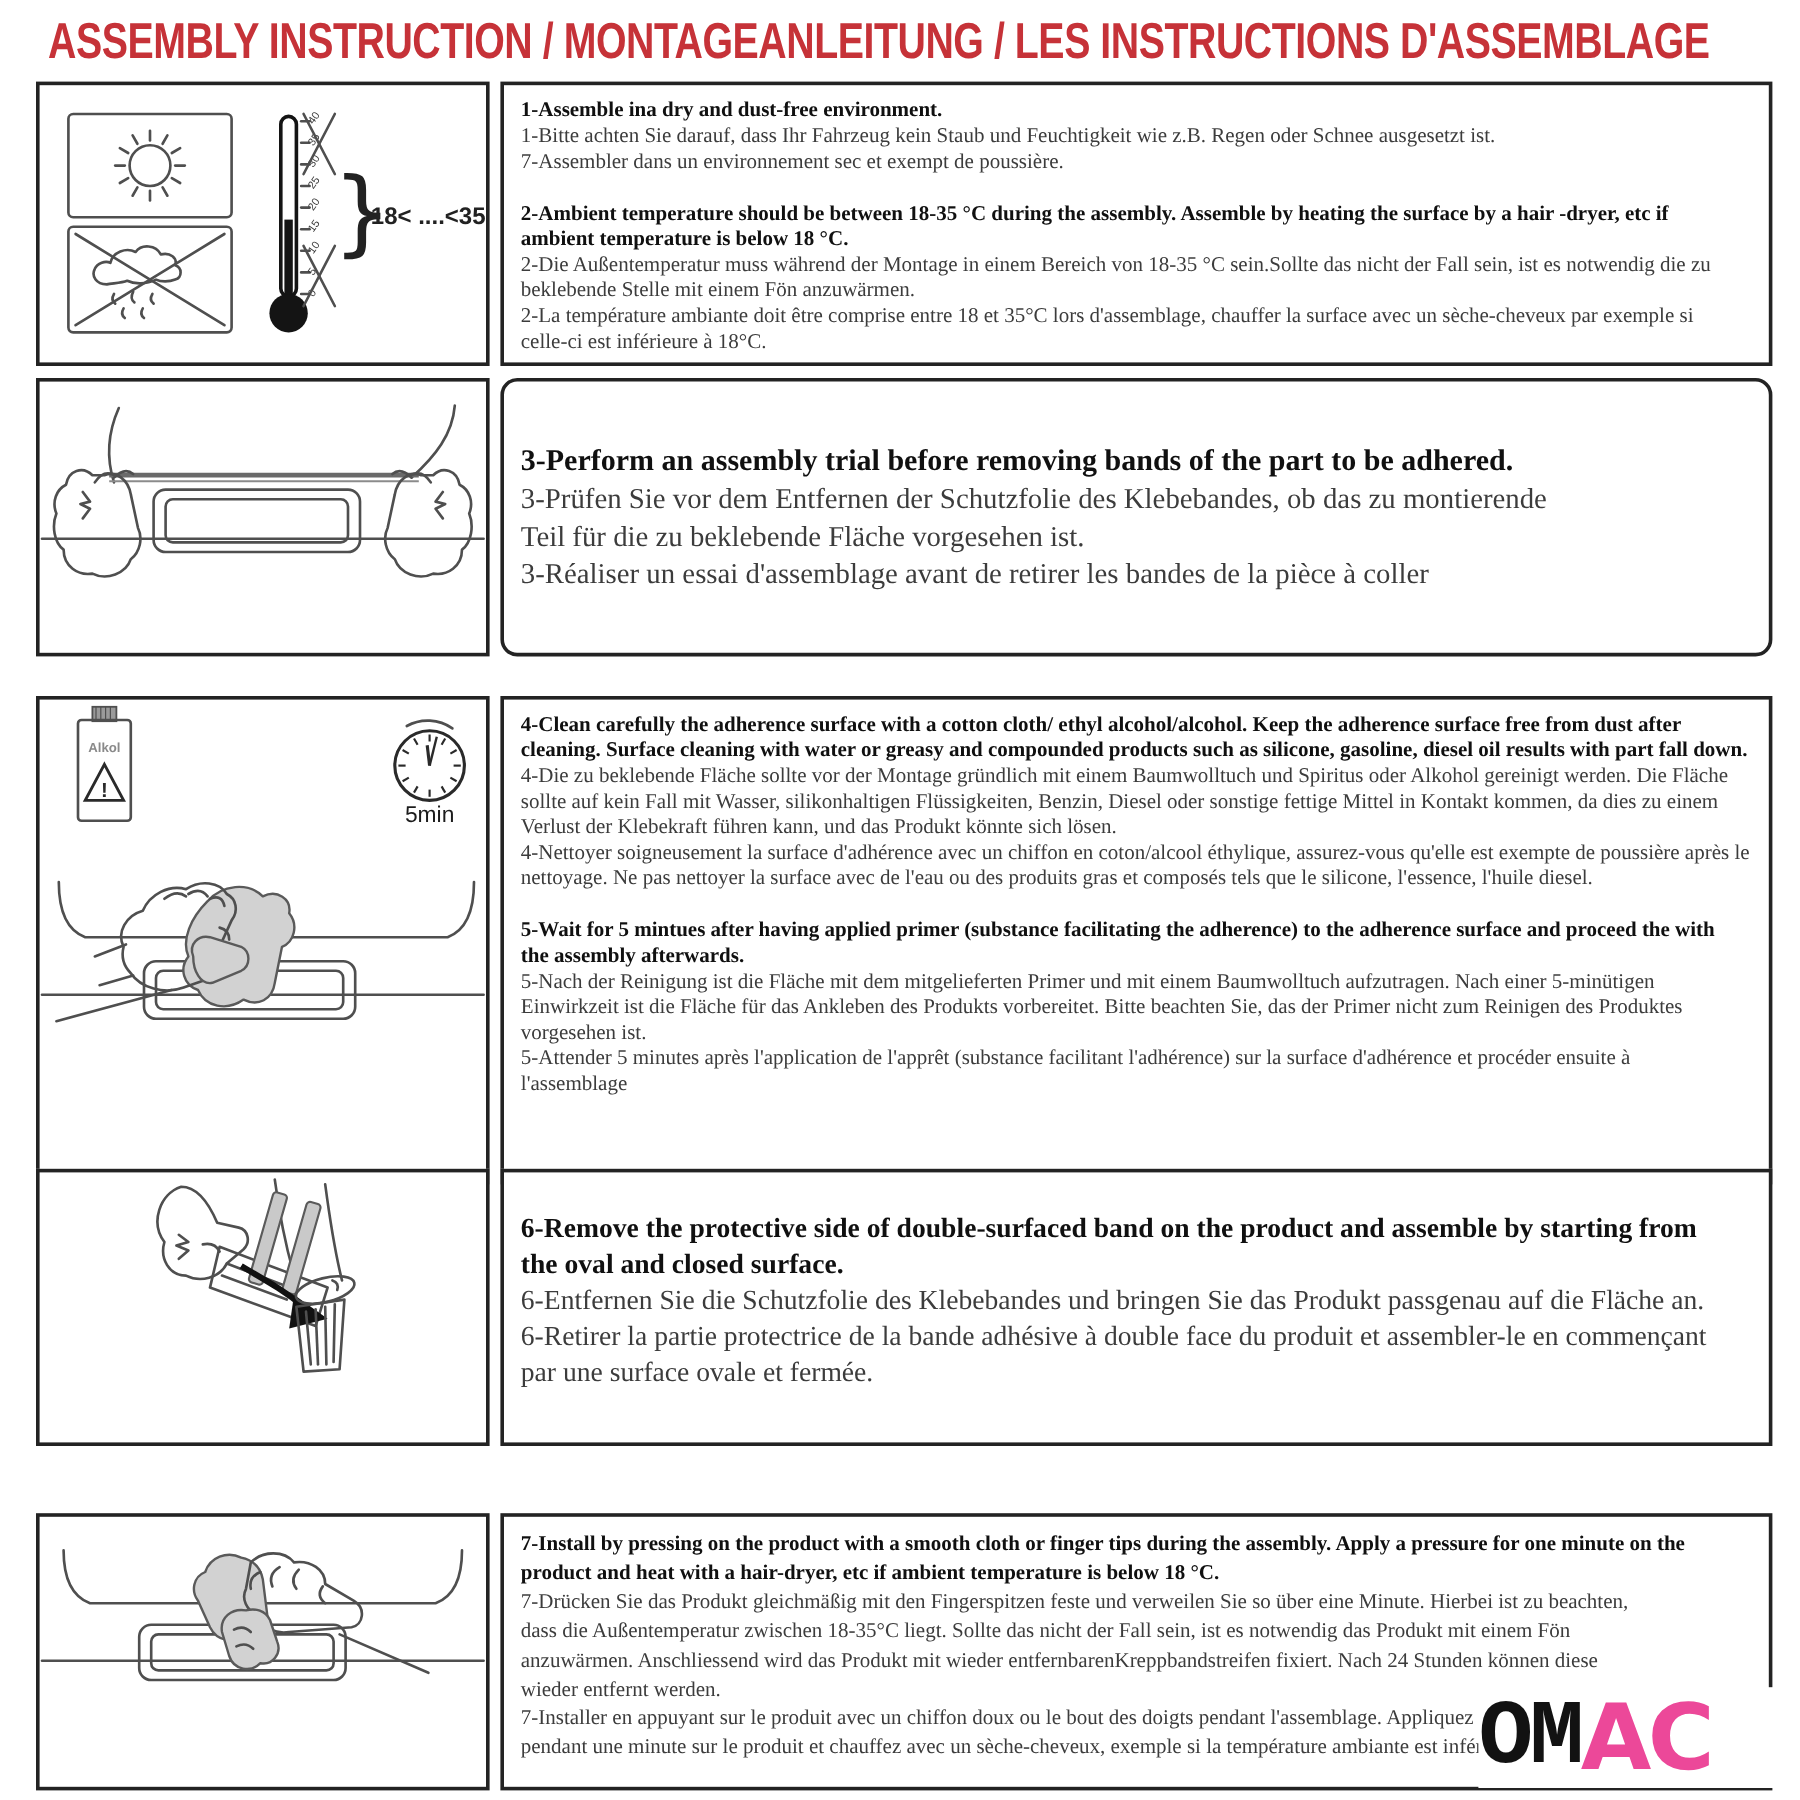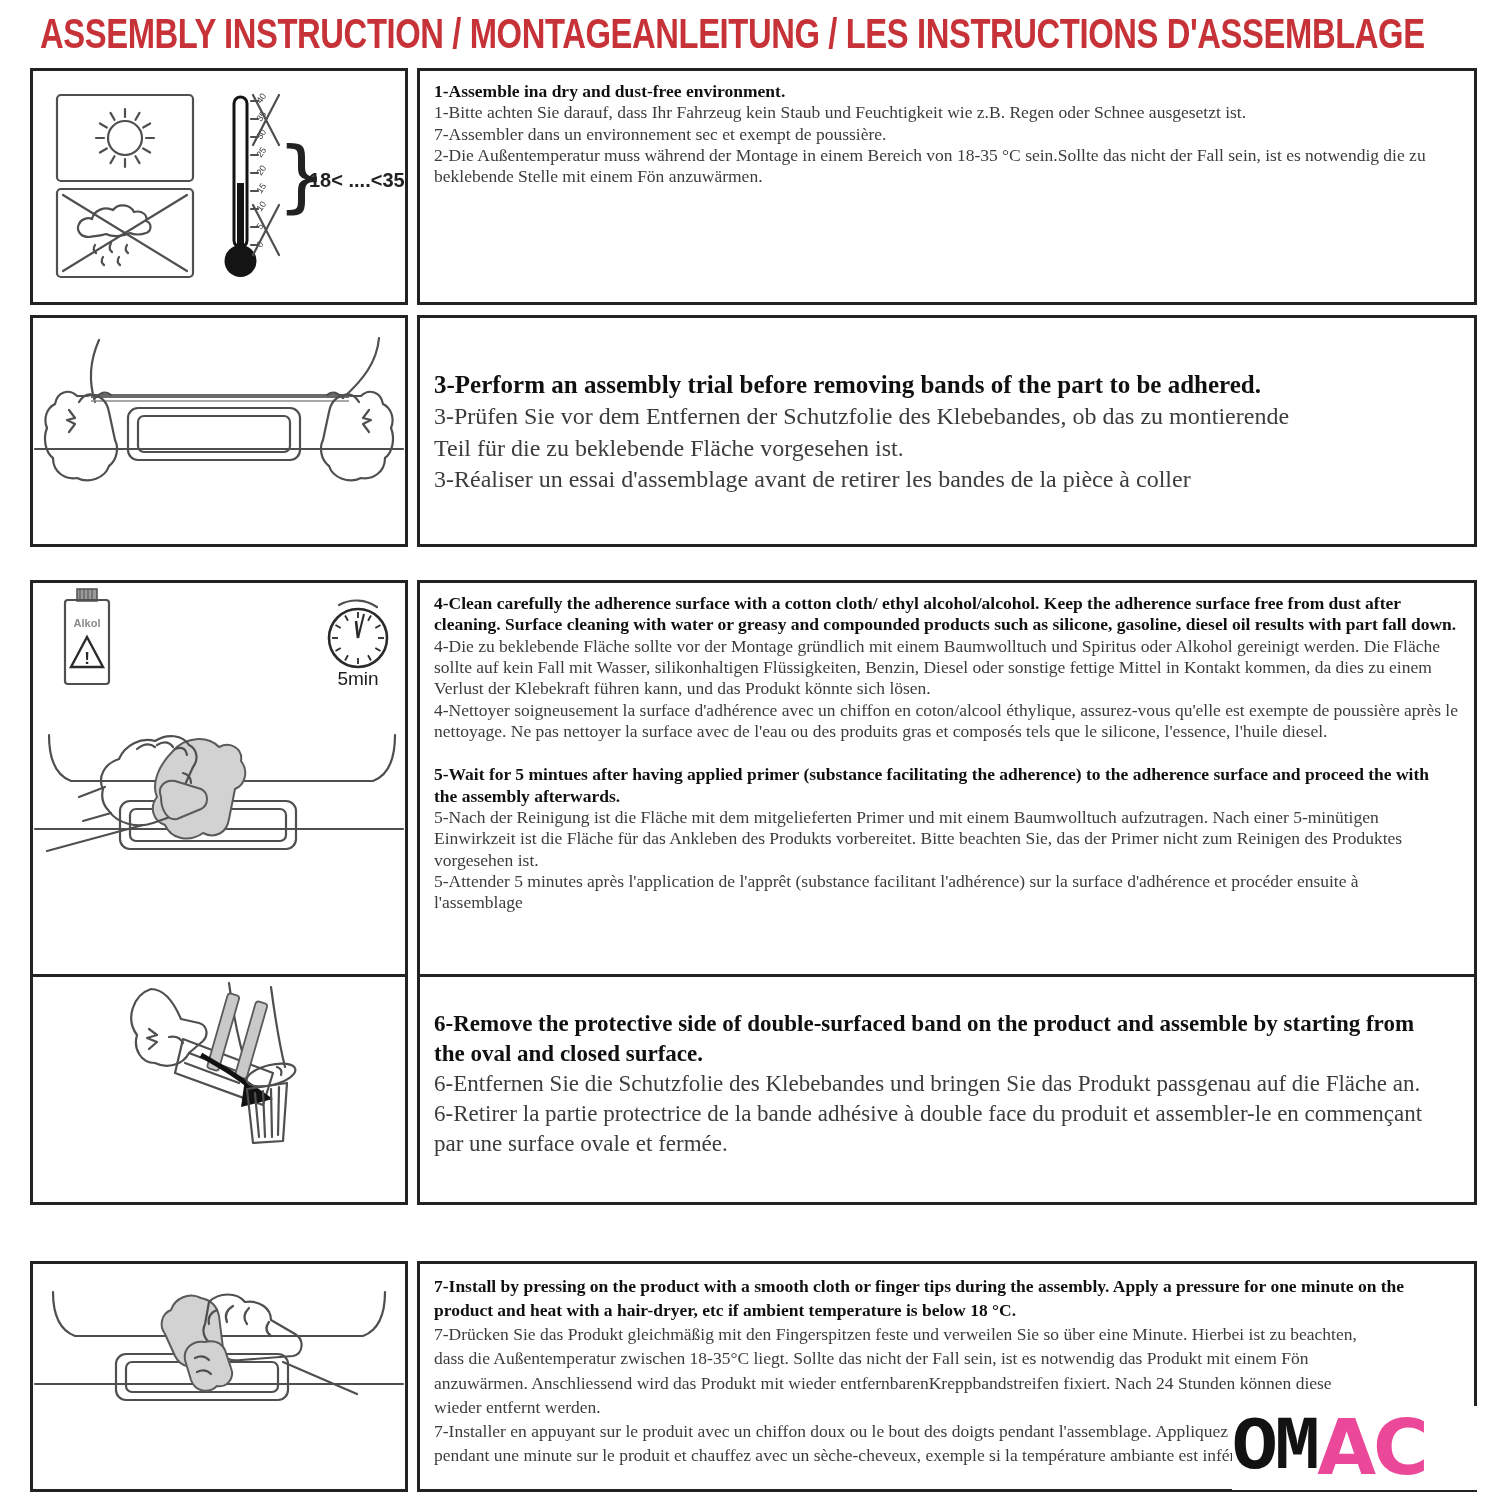--- a/index.html
+++ b/index.html
@@ -30,21 +30,21 @@
   #illus5,#txt5{top:1261px;height:231px;}
   .txt p{margin:0;color:var(--muted);}
   .txt p.b{color:var(--ink);font-weight:bold;}
   #txt1 p{font-size:17.5px;line-height:1.22;}
   #txt3 p{font-size:17.5px;line-height:1.22;}
   #txt5 p{font-size:17.5px;line-height:1.38;}
   #txt2 p{font-size:24px;line-height:1.32;}
   #txt2 p.b{font-size:25px;}
   #txt4 p{font-size:23px;line-height:1.3;}
   .gap{margin-top:22px !important;}
-  #txt2{display:flex;flex-direction:column;justify-content:center;}
+  #txt2{display:flex;flex-direction:column;justify-content:center;border-radius:14px;}
   #txt4{padding-top:32px;}
   .w860{max-width:860px;} .w990{max-width:990px;} .w1010{max-width:1010px;}
   .w940{max-width:940px;} .w1015{max-width:1015px;}
   svg{display:block;}
   .ln{fill:none;stroke:var(--line);stroke-width:2.2;stroke-linecap:round;stroke-linejoin:round;}
   .cloth{fill:#d2d2d2;stroke:#5a5a5a;stroke-width:2;stroke-linejoin:round;}
   .tick{font-size:9px;fill:#3a3a3a;}
   .logo{
     position:absolute;left:1232px;top:1406px;width:266px;height:84px;
     background:#fff;display:flex;align-items:center;z-index:5;
@@ -129,21 +129,23 @@
       <text x="244" y="132" font-size="78" fill="#222" font-family="DejaVu Sans, Liberation Sans, sans-serif">}</text>
       <text x="276" y="116" font-size="20" font-weight="bold" fill="#222">18&lt; ....&lt;35 C</text>
     </g>
   </svg>
 </div>
 
 <div class="box txt" id="txt1">
   <p class="b">1-Assemble ina dry and dust-free environment.</p>
   <p>1-Bitte achten Sie darauf, dass Ihr Fahrzeug kein Staub und Feuchtigkeit wie z.B. Regen oder Schnee ausgesetzt ist.</p>
   <p>7-Assembler dans un environnement sec et exempt de poussière.</p>
+  <p class="b gap w1015">2-Ambient temperature should be between 18-35 °C  during the assembly. Assemble by heating the surface by a hair -dryer, etc if ambient temperature is below 18 °C.</p>
   <p class="w1010">2-Die Außentemperatur muss während der Montage in einem Bereich von 18-35 °C  sein.Sollte das nicht der Fall sein, ist es notwendig die zu beklebende Stelle mit einem Fön anzuwärmen.</p>
+  <p class="w1010">2-La température ambiante doit être comprise entre 18 et 35°C lors d'assemblage, chauffer la surface avec un sèche-cheveux par exemple si celle-ci est inférieure à 18°C.</p>
 </div>
 
 <div class="box illus" id="illus2">
   <svg viewBox="0 0 372 226" width="372" height="226">
 
     <line x1="2" y1="131" x2="370" y2="131" class="ln"></line>
 
     <g>
       <path class="ln" d="M62,84 C55,62 58,40 66,22"></path>
       <path class="ln" d="M310,80 C330,62 344,44 346,20"></path>

